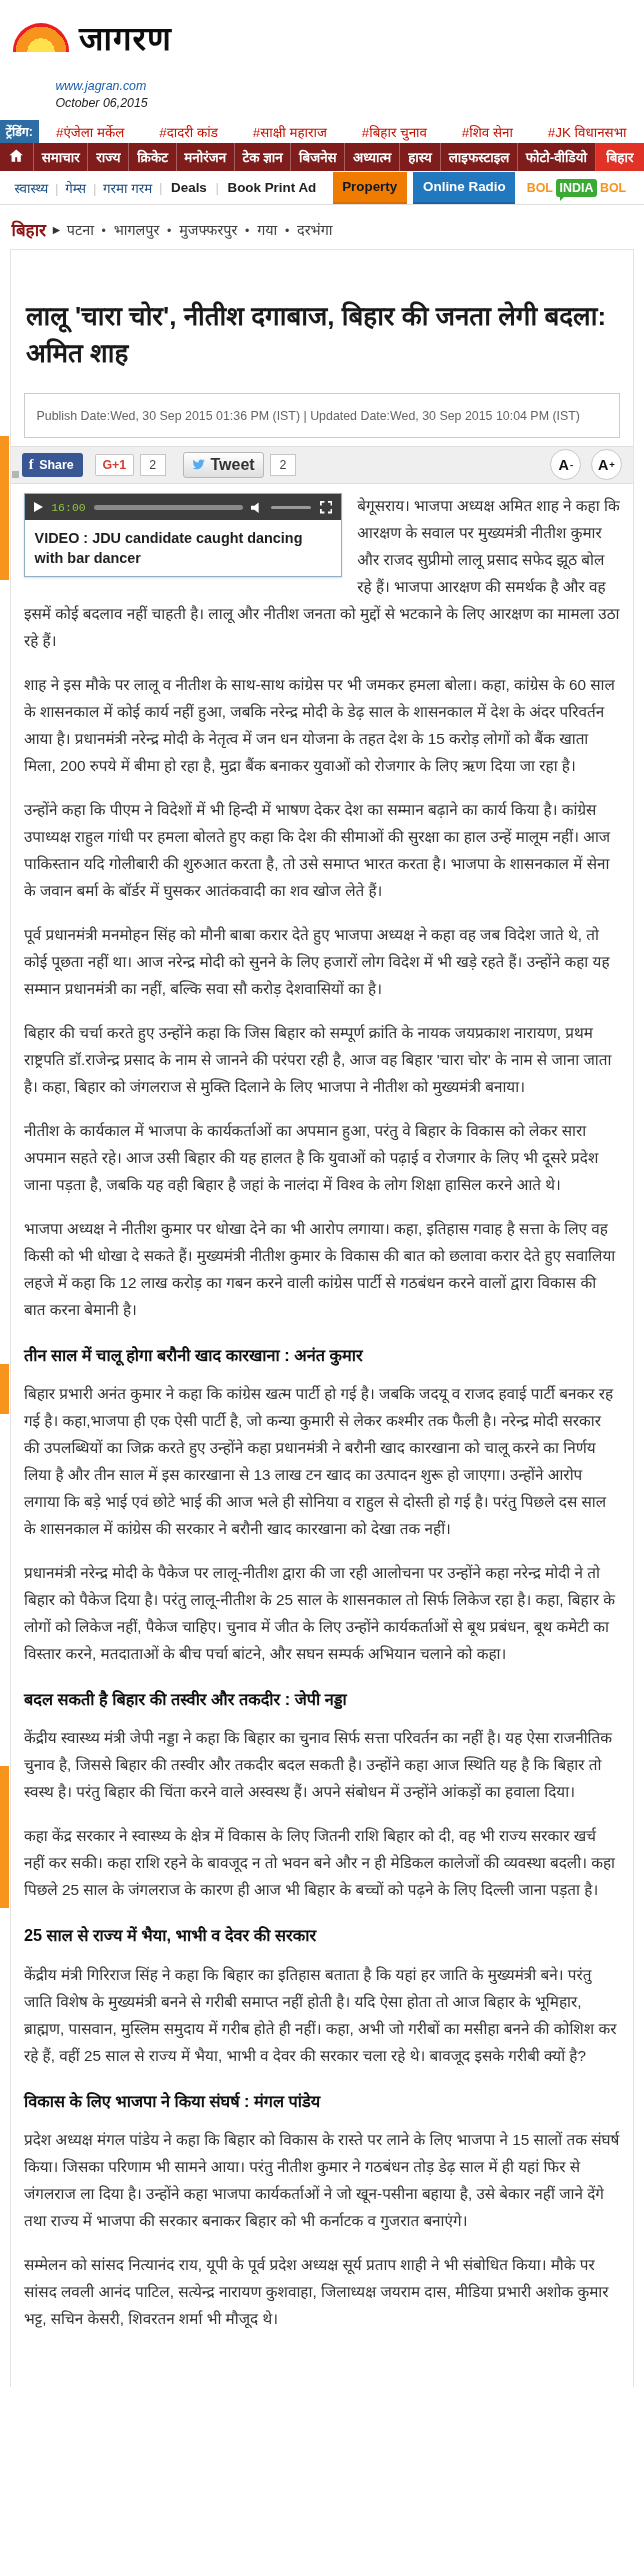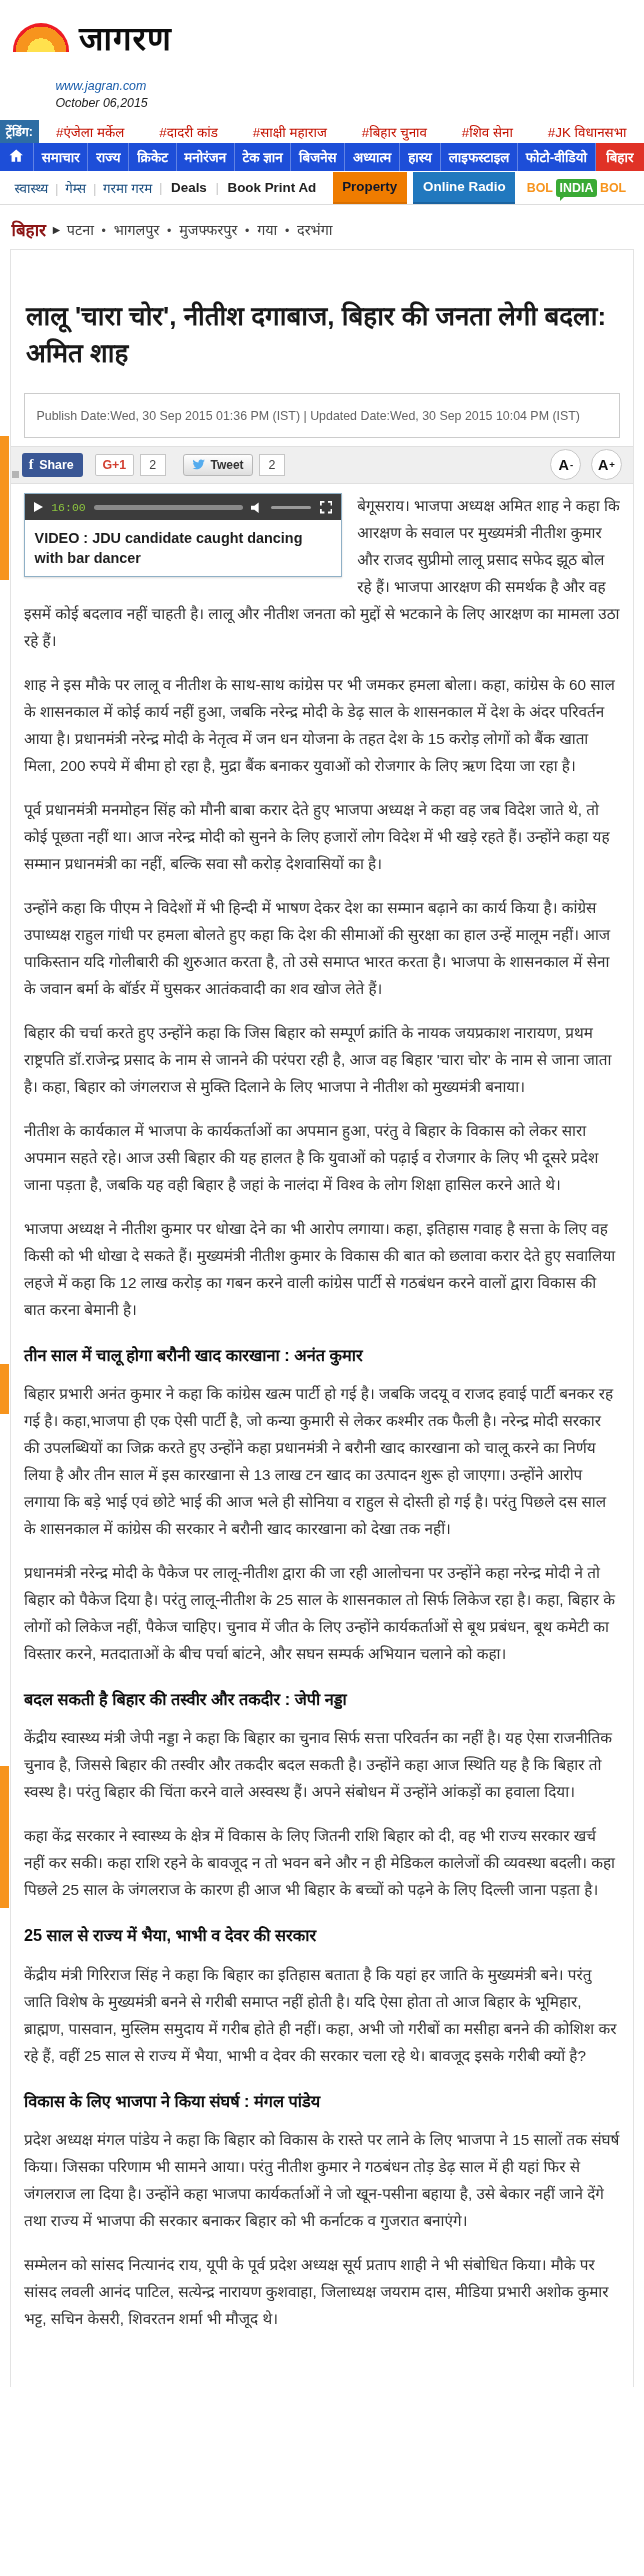--- a/index.html
+++ b/index.html
@@ -19,21 +19,21 @@
   .logo-word{font-size:33px;font-weight:bold;color:#0d0d0d;margin-left:9.6px;letter-spacing:1px;}
   .stamp{font-style:italic;font-size:12.4px;margin-left:42px;line-height:16.3px;}
   .stamp.url{color:#1a5dab;margin-top:18px;}
   .stamp.date{color:#222;}
   
   .trend{display:flex;align-items:center;height:23px;margin-top:5.7px;}
   .trend-label{background:#2e6da4;color:#fff;font-size:12.4px;font-weight:bold;padding:2.9px 5.7px;}
   .trend-tags{display:flex;flex:1;justify-content:space-around;align-items:center;}
   .trend-tag{color:#c41200;font-size:13.4px;cursor:pointer;white-space:nowrap;}
   
-  .mnav{height:28px;background:#1d4ed8;display:flex;align-items:stretch;overflow:hidden;}
+  .mnav{height:28px;background:#7f1d1d;display:flex;align-items:stretch;overflow:hidden;}
   .mnav .cell{
     display:flex;align-items:center;justify-content:center;
     color:#fff;font-size:13.4px;font-weight:bold;
     padding:0 7.7px;border-right:1px solid rgba(255,255,255,.3);
     white-space:nowrap;flex:1;
   }
   .mnav .home{flex:0 0 33px;padding:0;}
   .mnav .hot{background:#e03226;border-right:none;flex:0 0 auto;min-width:33px;}
   
   .snav{height:33px;display:flex;align-items:center;padding:0 7.7px;border-bottom:1px solid #ddd;font-size:13.4px;}
@@ -53,21 +53,21 @@
   .crumb-dot{color:#444;margin:0 7.7px;font-size:12.4px;}
   
   .content{margin:0 9.6px 0;border:1px solid #e3e3e3;border-bottom:none;padding-bottom:38px;background:#fff;}
   .title{font-size:26px;line-height:37px;font-weight:bold;color:#1a1a1a;padding:48px 15.3px 21px;}
   .pubbox{margin:0 13.4px;border:1px solid #cccccc;padding:14.4px 11.5px;color:#646464;font-size:12.4px;}
   .sharebar{margin-top:7.7px;background:#efefef;border-top:1px solid #e0e0e0;border-bottom:1px solid #e0e0e0;height:36px;display:flex;align-items:center;padding:0 11.5px;}
   .fb-btn{background:#3a5795;color:#fff;border-radius:2.9px;padding:3.8px 9.6px 3.8px 6.7px;font-size:12.4px;font-weight:bold;display:flex;align-items:center;cursor:pointer;}
   .fb-f{font-family:"Liberation Serif","DejaVu Serif",serif;font-weight:bold;font-size:14.4px;margin-right:5.7px;}
   .gp-btn{border:1px solid #c6c6c6;background:#fff;color:#d23f31;font-weight:bold;font-size:12.4px;padding:2.9px 6.7px;border-radius:1.9px;margin-left:11.5px;cursor:pointer;}
   .cnt{border:1px solid #c6c6c6;background:#fff;color:#444;font-size:12.4px;padding:2.9px 8.6px;margin-left:5.7px;}
-  .tw-btn{background:linear-gradient(#ffffff,#dedede);border:1px solid #b7b7b7;border-radius:2.9px;padding:2.9px 8.6px;font-weight:bold;font-size:12px;color:#333;display:flex;align-items:center;margin-left:17px;cursor:pointer;}
+  .tw-btn{background:linear-gradient(#ffffff,#dedede);border:1px solid #b7b7b7;border-radius:2.9px;padding:2.9px 8.6px;font-weight:bold;font-size:16px;color:#333;display:flex;align-items:center;margin-left:17px;cursor:pointer;}
   .tw-btn svg{margin-right:4.8px;}
   .fontbtns{margin-left:auto;display:flex;gap:9.6px;}
   .circ{width:29px;height:29px;border-radius:50%;border:1px solid #c9c9c9;background:#fff;display:flex;align-items:center;justify-content:center;font-size:14.4px;color:#111;cursor:pointer;font-weight:bold;}
   .circ sup{font-size:9.6px;margin-left:1px;}
   
   .abody{padding:7.7px 13.4px 0;font-size:15.3px;line-height:27px;color:#333;}
   .abody p{margin:0 0 17px;}
   .abody h2{font-size:16.3px;line-height:23px;font-weight:bold;color:#111;margin:21px 0 13.4px;}
   
   .vfig{float:left;width:316px;margin:1.9px 15.3px 7.7px 0;border:1px solid #8fb0c6;box-shadow:0 1px 1.9px rgba(0,0,0,.15);}
@@ -210,22 +210,22 @@
           <svg width="12.4" height="12.4" viewBox="0 0 14 14">
               <path d="M1 5V1h4M9 1h4v4M13 9v4H9M5 13H1V9" stroke="#fff" fill="none" stroke-width="2"></path>
             </svg>
         </span>
       </div>
       <div class="vcap">VIDEO : JDU candidate caught dancing with bar dancer</div>
     </div>
 
   <p>बेगूसराय। भाजपा अध्यक्ष अमित शाह ने कहा कि आरक्षण के सवाल पर मुख्यमंत्री नीतीश कुमार और राजद सुप्रीमो लालू प्रसाद सफेद झूठ बोल रहे हैं। भाजपा आरक्षण की समर्थक है और वह इसमें कोई बदलाव नहीं चाहती है। लालू और नीतीश जनता को मुद्दों से भटकाने के लिए आरक्षण का मामला उठा रहे हैं।</p>
       <p>शाह ने इस मौके पर लालू व नीतीश के साथ-साथ कांग्रेस पर भी जमकर हमला बोला। कहा, कांग्रेस के 60 साल के शासनकाल में कोई कार्य नहीं हुआ, जबकि नरेन्द्र मोदी के डेढ़ साल के शासनकाल में देश के अंदर परिवर्तन आया है। प्रधानमंत्री नरेन्द्र मोदी के नेतृत्व में जन धन योजना के तहत देश के 15 करोड़ लोगों को बैंक खाता मिला, 200 रुपये में बीमा हो रहा है, मुद्रा बैंक बनाकर युवाओं को रोजगार के लिए ऋण दिया जा रहा है।</p>
+      <p>उन्होंने कहा कि पीएम ने विदेशों में भी हिन्दी में भाषण देकर देश का सम्मान बढ़ाने का कार्य किया है। कांग्रेस उपाध्यक्ष राहुल गांधी पर हमला बोलते हुए कहा कि देश की सीमाओं की सुरक्षा का हाल उन्हें मालूम नहीं। आज पाकिस्तान यदि गोलीबारी की शुरुआत करता है, तो उसे समाप्त भारत करता है। भाजपा के शासनकाल में सेना के जवान बर्मा के बॉर्डर में घुसकर आतंकवादी का शव खोज लेते हैं।</p>
       <p>पूर्व प्रधानमंत्री मनमोहन सिंह को मौनी बाबा करार देते हुए भाजपा अध्यक्ष ने कहा वह जब विदेश जाते थे, तो कोई पूछता नहीं था। आज नरेन्द्र मोदी को सुनने के लिए हजारों लोग विदेश में भी खड़े रहते हैं। उन्होंने कहा यह सम्मान प्रधानमंत्री का नहीं, बल्कि सवा सौ करोड़ देशवासियों का है।</p>
-      <p>उन्होंने कहा कि पीएम ने विदेशों में भी हिन्दी में भाषण देकर देश का सम्मान बढ़ाने का कार्य किया है। कांग्रेस उपाध्यक्ष राहुल गांधी पर हमला बोलते हुए कहा कि देश की सीमाओं की सुरक्षा का हाल उन्हें मालूम नहीं। आज पाकिस्तान यदि गोलीबारी की शुरुआत करता है, तो उसे समाप्त भारत करता है। भाजपा के शासनकाल में सेना के जवान बर्मा के बॉर्डर में घुसकर आतंकवादी का शव खोज लेते हैं।</p>
       <p>बिहार की चर्चा करते हुए उन्होंने कहा कि जिस बिहार को सम्पूर्ण क्रांति के नायक जयप्रकाश नारायण, प्रथम राष्ट्रपति डॉ.राजेन्द्र प्रसाद के नाम से जानने की परंपरा रही है, आज वह बिहार 'चारा चोर' के नाम से जाना जाता है। कहा, बिहार को जंगलराज से मुक्ति दिलाने के लिए भाजपा ने नीतीश को मुख्यमंत्री बनाया।</p>
       <p>नीतीश के कार्यकाल में भाजपा के कार्यकर्ताओं का अपमान हुआ, परंतु वे बिहार के विकास को लेकर सारा अपमान सहते रहे। आज उसी बिहार की यह हालत है कि युवाओं को पढ़ाई व रोजगार के लिए भी दूसरे प्रदेश जाना पड़ता है, जबकि यह वही बिहार है जहां के नालंदा में विश्व के लोग शिक्षा हासिल करने आते थे।</p>
       <p>भाजपा अध्यक्ष ने नीतीश कुमार पर धोखा देने का भी आरोप लगाया। कहा, इतिहास गवाह है सत्ता के लिए वह किसी को भी धोखा दे सकते हैं। मुख्यमंत्री नीतीश कुमार के विकास की बात को छलावा करार देते हुए सवालिया लहजे में कहा कि 12 लाख करोड़ का गबन करने वाली कांग्रेस पार्टी से गठबंधन करने वालों द्वारा विकास की बात करना बेमानी है।</p>
       <h2>तीन साल में चालू होगा बरौनी खाद कारखाना : अनंत कुमार</h2>
       <p>बिहार प्रभारी अनंत कुमार ने कहा कि कांग्रेस खत्म पार्टी हो गई है। जबकि जदयू व राजद हवाई पार्टी बनकर रह गई है। कहा,भाजपा ही एक ऐसी पार्टी है, जो कन्या कुमारी से लेकर कश्मीर तक फैली है। नरेन्द्र मोदी सरकार की उपलब्धियों का जिक्र करते हुए उन्होंने कहा प्रधानमंत्री ने बरौनी खाद कारखाना को चालू करने का निर्णय लिया है और तीन साल में इस कारखाना से 13 लाख टन खाद का उत्पादन शुरू हो जाएगा। उन्होंने आरोप लगाया कि बड़े भाई एवं छोटे भाई की आज भले ही सोनिया व राहुल से दोस्ती हो गई है। परंतु पिछले दस साल के शासनकाल में कांग्रेस की सरकार ने बरौनी खाद कारखाना को देखा तक नहीं।</p>
       <p>प्रधानमंत्री नरेन्द्र मोदी के पैकेज पर लालू-नीतीश द्वारा की जा रही आलोचना पर उन्होंने कहा नरेन्द्र मोदी ने तो बिहार को पैकेज दिया है। परंतु लालू-नीतीश के 25 साल के शासनकाल तो सिर्फ लिकेज रहा है। कहा, बिहार के लोगों को लिकेज नहीं, पैकेज चाहिए। चुनाव में जीत के लिए उन्होंने कार्यकर्ताओं से बूथ प्रबंधन, बूथ कमेटी का विस्तार करने, मतदाताओं के बीच पर्चा बांटने, और सघन सम्पर्क अभियान चलाने को कहा।</p>
       <h2>बदल सकती है बिहार की तस्वीर और तकदीर : जेपी नड्डा</h2>
       <p>केंद्रीय स्वास्थ्य मंत्री जेपी नड्डा ने कहा कि बिहार का चुनाव सिर्फ सत्ता परिवर्तन का नहीं है। यह ऐसा राजनीतिक चुनाव है, जिससे बिहार की तस्वीर और तकदीर बदल सकती है। उन्होंने कहा आज स्थिति यह है कि बिहार तो स्वस्थ है। परंतु बिहार की चिंता करने वाले अस्वस्थ हैं। अपने संबोधन में उन्होंने आंकड़ों का हवाला दिया।</p>
       <p>कहा केंद्र सरकार ने स्वास्थ्य के क्षेत्र में विकास के लिए जितनी राशि बिहार को दी, वह भी राज्य सरकार खर्च नहीं कर सकी। कहा राशि रहने के बावजूद न तो भवन बने और न ही मेडिकल कालेजों की व्यवस्था बदली। कहा पिछले 25 साल के जंगलराज के कारण ही आज भी बिहार के बच्चों को पढ़ने के लिए दिल्ली जाना पड़ता है।</p>
       <h2>25 साल से राज्य में भैया, भाभी व देवर की सरकार</h2>

